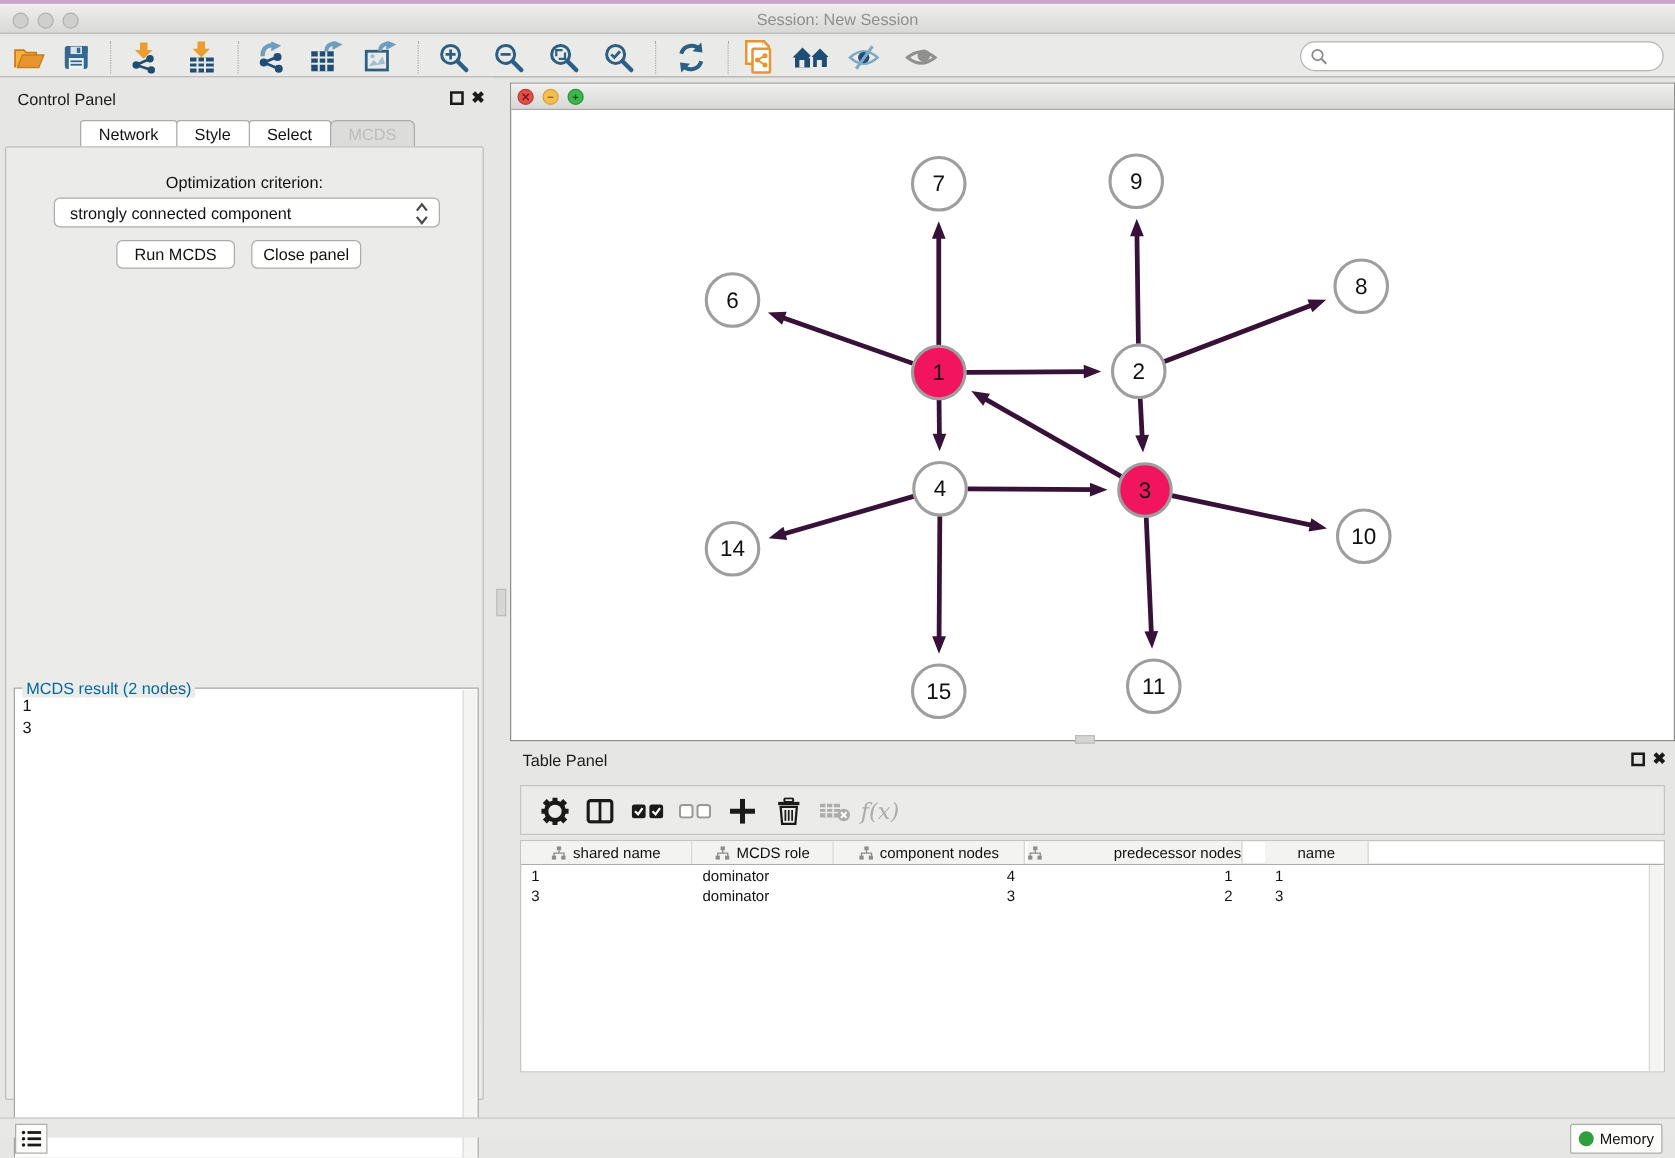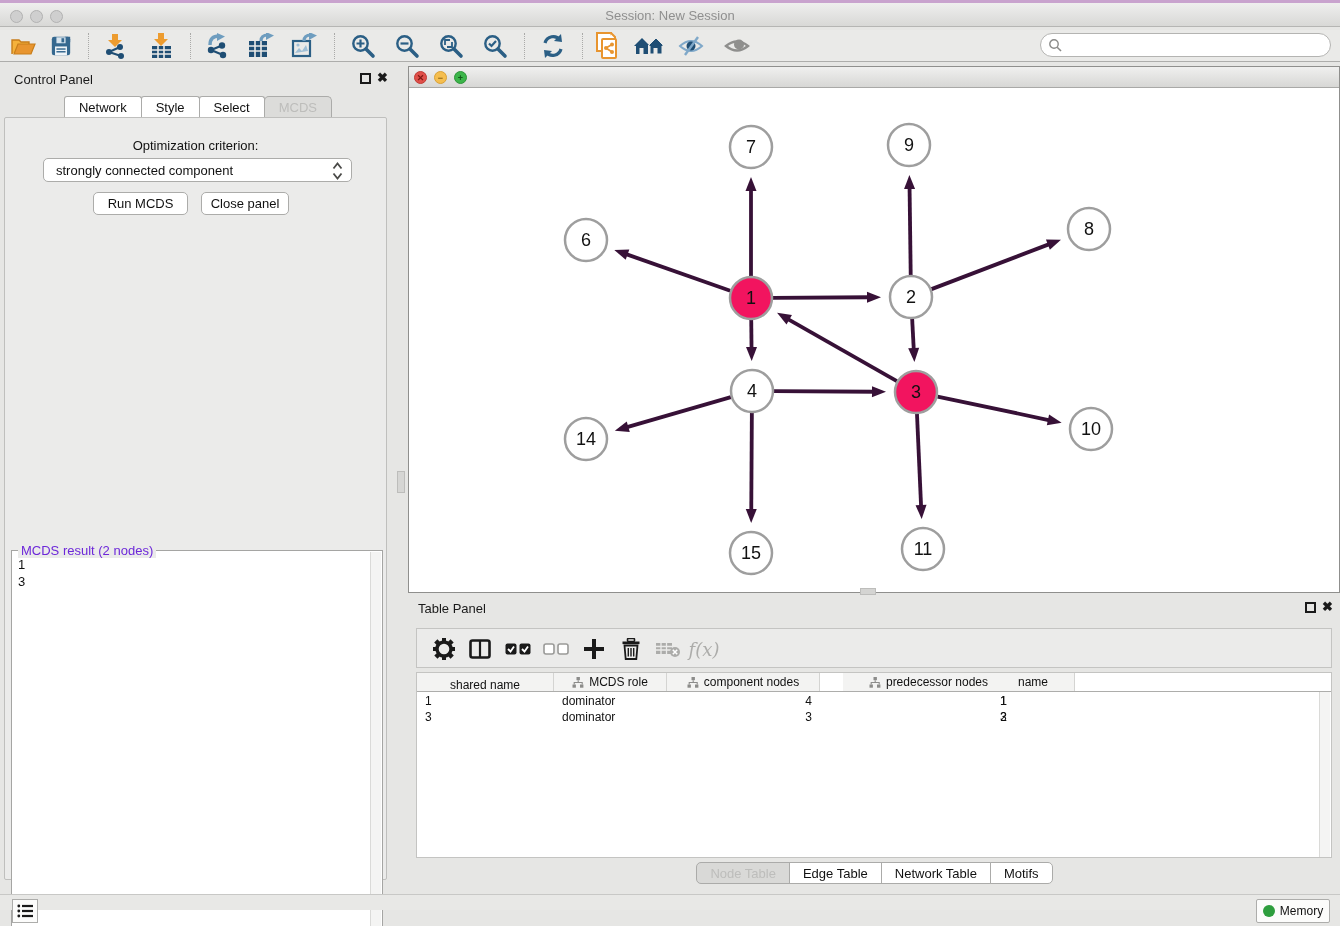--- a/index.html
+++ b/index.html
@@ -44,21 +44,21 @@
   #opt-select { position:absolute; left:38px; top:40px; width:309px; height:24px; background:#FFF;
     border:1px solid #ACACAA; border-radius:5px; font-size:13px; color:#111;
     display:flex; align-items:center; padding-left:12px; }
   #opt-stepper { position:absolute; right:8px; top:3px; }
   .btn { position:absolute; height:23px; background:#FFF; border:1px solid #ACACAA;
     border-radius:5px; font-size:13px; color:#111; display:flex; align-items:center;
     justify-content:center; }
   #mcds-fieldset { position:absolute; left:6px; top:432px; width:372px; height:378px;
     border:1px solid #A5A5A3; background:#FFF; }
   #mcds-legend { position:absolute; left:6px; top:-8px; background:#EBEBEA; padding:0 3px;
-    font-size:13px; color:#6d28d9; }
+    font-size:13px; color:#0369a1; }
   #mcds-text { position:absolute; left:2px; top:3px; width:352px; height:370px;
     font-size:13px; line-height:17px; color:#111; padding:2px 4px; white-space:pre; overflow:hidden; }
   #mcds-scroll { position:absolute; right:1px; top:1px; width:11px; height:374px;
     background:#F4F4F3; border-left:1px solid #DADAD8; }
 
   
   #net-window { left:408px; top:66px; width:932px; height:527px; background:#FFF;
     border:1px solid #8F8F8D; }
   #net-titlebar { position:absolute; left:0; top:0; width:100%; height:21px;
     background:linear-gradient(#F0F0EF,#D7D7D5); border-bottom:1px solid #A9A9A7; }
@@ -82,23 +82,23 @@
   .tp-ic { position:absolute; top:6px; width:30px; height:28px; display:flex;
     align-items:center; justify-content:center; }
   #fx-label { font-family:"DejaVu Serif", serif; font-style:italic; font-size:18px; color:#ACACAA; }
   #tp-table { position:absolute; left:8px; top:76px; width:916px; height:186px;
     background:#FFF; border:1px solid #C4C4C2; }
   #tp-header { position:absolute; left:0; top:0; height:19px; width:100%;
     border-bottom:1px solid #ADADAB; }
   .hcell { position:absolute; top:0; height:18px; background:#F3F3F2;
     border-right:1px solid #D4D4D2; font-size:12px; color:#111; display:flex;
     align-items:center; justify-content:center; gap:5px; }
-  .c0 { left:0; width:137px;flex-direction:column; } .c1 { left:137px; width:113px; }
-  .c2 { left:250px; width:153px; } .c3 { left:426px; width:172px; }
-  .c4 { left:575px; width:83px;justify-content:center; }
+  .c0 { left:0; width:137px; } .c1 { left:137px; width:113px; }
+  .c2 { left:250px; width:153px; } .c3 { left:405px; width:172px;justify-content:space-between; }
+  .c4 { left:595px; width:83px;justify-content:center; }
   #tp-rows { position:absolute; left:0; top:20px; width:100%; }
   .trow { position:relative; height:16px; }
   .tcell { position:absolute; top:0; height:16px; font-size:12px; color:#111;
     padding:1px 8px 0; }
   .tcell.r { text-align:right; } 
   #tp-vscroll { position:absolute; right:1px; top:19px; width:11px; height:165px;
     background:#F4F4F3; border-left:1px solid #DADAD8; }
   #tp-tabs { position:absolute; left:0; top:266px; width:100%; text-align:center; }
   .tp-tab { display:inline-block; height:22px; padding:3px 13px 0; font-size:13px;
     background:#FFF; border:1px solid #ABABA9; margin-right:-1px; color:#111; position:relative; }
@@ -482,23 +482,20 @@
           <span class="tcell c0">3</span>
           <span class="tcell c1">dominator</span>
           <span class="tcell c2 r">3</span>
           <span class="tcell c3 r">2</span>
           <span class="tcell c4">3</span>
         </div>
       </div>
     <div id="tp-vscroll"></div>
   </div>
 
-  <div id="tp-tabs">
-    <span class="tp-tab sel">Node Table</span><span class="tp-tab">Edge Table</span><span class="tp-tab">Network Table</span><span class="tp-tab">Motifs</span>
-  </div>
 </div>
 
 <div id="statusbar" class="abs">
   <span id="list-btn">
     <svg width="16" height="14" viewBox="0 0 16 14">
         <circle cx="1.8" cy="2" r="1.4" fill="#1A1A1A"></circle>
         <circle cx="1.8" cy="7" r="1.4" fill="#1A1A1A"></circle>
         <circle cx="1.8" cy="12" r="1.4" fill="#1A1A1A"></circle>
         <rect x="5" y="0.9" width="11" height="2.2" fill="#1A1A1A"></rect>
         <rect x="5" y="5.9" width="11" height="2.2" fill="#1A1A1A"></rect>

